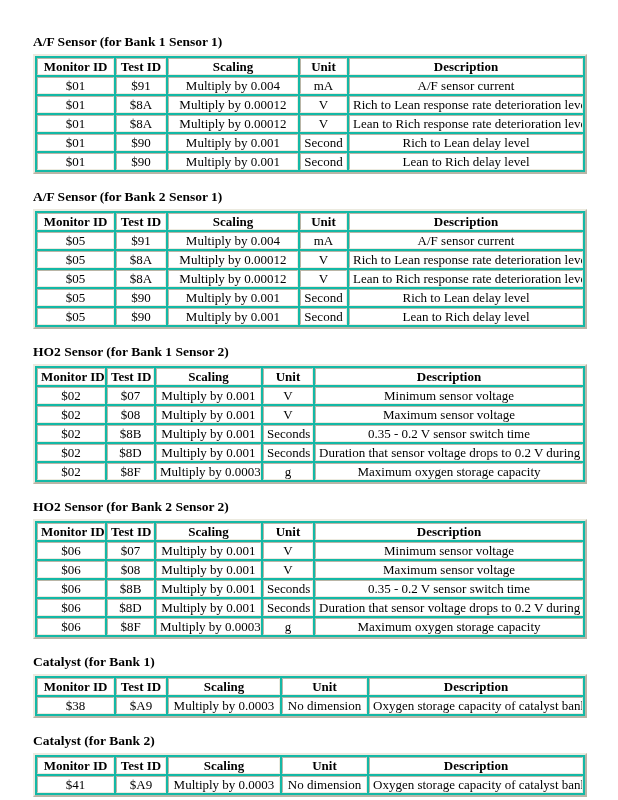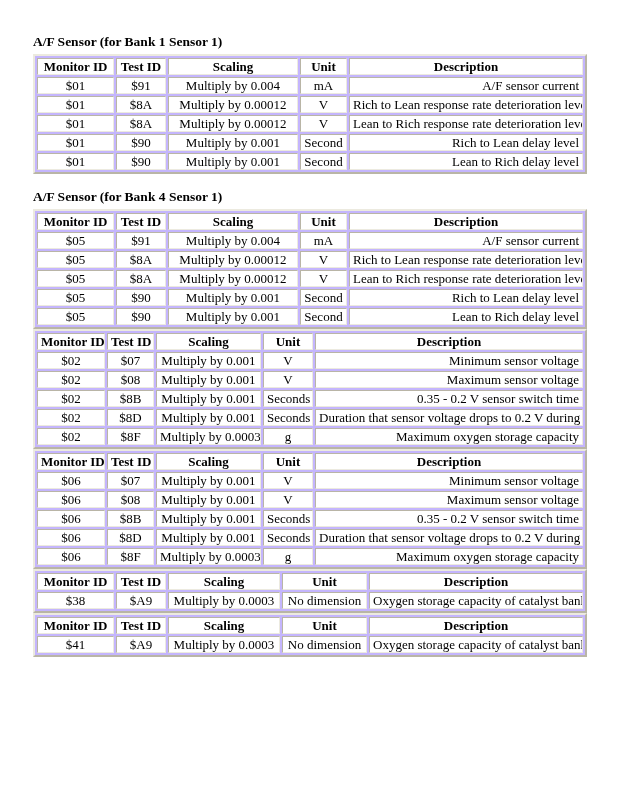--- a/index.html
+++ b/index.html
@@ -23,21 +23,21 @@
     font-weight: bold;
     margin: 15px 0 5px 0;
     line-height: 15px;
   }
   .tbl-section:first-child .tbl-title { margin-top: 0; }
   table.data-table {
     width: 554px;
     table-layout: fixed;
     border-collapse: separate;
     border-spacing: 2px;
-    background: #c4b5fd;
+    background: #14b8a6;
     border-width: 2px;
     border-style: solid;
     border-color: #ecead f;
     border-color: #eceadf #b9b5a6 #b9b5a6 #eceadf;
   }
   table.data-table th,
   table.data-table td {
     border-width: 1px;
     border-style: solid;
     border-color: #b9b5a6 #eceadf #eceadf #b9b5a6;
@@ -46,21 +46,21 @@
     padding: 1px 3px;
     background: #ffffff;
     overflow: hidden;
     white-space: nowrap;
   }
   table.data-table th {
     font-weight: bold;
     text-align: center;
   }
   table.data-table td { text-align: center; }
-  table.data-table td:nth-child(5) { text-align: right; }
+  table.data-table td:nth-child(5) { text-align: center; }
 
   
   .kind-af  th:nth-child(1), .kind-af  td:nth-child(1) { width: 69px;  }
   .kind-af  th:nth-child(2), .kind-af  td:nth-child(2) { width: 42px;  }
   .kind-af  th:nth-child(3), .kind-af  td:nth-child(3) { width: 122px; }
   .kind-af  th:nth-child(4), .kind-af  td:nth-child(4) { width: 39px;  }
 
   .kind-ho2 th:nth-child(1), .kind-ho2 td:nth-child(1) { width: 60px;  }
   .kind-ho2 th:nth-child(2), .kind-ho2 td:nth-child(2) { width: 39px;  }
   .kind-ho2 th:nth-child(3), .kind-ho2 td:nth-child(3) { width: 97px;  }
@@ -122,21 +122,21 @@
             <td>$90</td>
             <td>Multiply by 0.001</td>
             <td>Second</td>
             <td>Lean to Rich delay level</td>
           </tr>
         </tbody>
       </table>
   </section>
 
   <section class="tbl-section">
-    <h2 class="tbl-title">A/F Sensor (for Bank 4 Sensor 1)</h2>
+    <h2 class="tbl-title">A/F Sensor (for Bank 2 Sensor 1)</h2>
     <table class="data-table kind-af" data-table="document.sections.1">
         <thead>
           <tr>
             <th>Monitor ID</th>
             <th>Test ID</th>
             <th>Scaling</th>
             <th>Unit</th>
             <th>Description</th>
           </tr>
         </thead>
@@ -174,20 +174,21 @@
             <td>$90</td>
             <td>Multiply by 0.001</td>
             <td>Second</td>
             <td>Lean to Rich delay level</td>
           </tr>
         </tbody>
       </table>
   </section>
 
   <section class="tbl-section">
+    <h2 class="tbl-title">HO2 Sensor (for Bank 1 Sensor 2)</h2>
     <table class="data-table kind-ho2" data-table="document.sections.2">
         <thead>
           <tr>
             <th>Monitor ID</th>
             <th>Test ID</th>
             <th>Scaling</th>
             <th>Unit</th>
             <th>Description</th>
           </tr>
         </thead>
@@ -225,20 +226,21 @@
             <td>$8F</td>
             <td>Multiply by 0.0003</td>
             <td>g</td>
             <td>Maximum oxygen storage capacity</td>
           </tr>
         </tbody>
       </table>
   </section>
 
   <section class="tbl-section">
+    <h2 class="tbl-title">HO2 Sensor (for Bank 2 Sensor 2)</h2>
     <table class="data-table kind-ho2" data-table="document.sections.3">
         <thead>
           <tr>
             <th>Monitor ID</th>
             <th>Test ID</th>
             <th>Scaling</th>
             <th>Unit</th>
             <th>Description</th>
           </tr>
         </thead>
@@ -276,20 +278,21 @@
             <td>$8F</td>
             <td>Multiply by 0.0003</td>
             <td>g</td>
             <td>Maximum oxygen storage capacity</td>
           </tr>
         </tbody>
       </table>
   </section>
 
   <section class="tbl-section">
+    <h2 class="tbl-title">Catalyst (for Bank 1)</h2>
     <table class="data-table kind-cat" data-table="document.sections.4">
         <thead>
           <tr>
             <th>Monitor ID</th>
             <th>Test ID</th>
             <th>Scaling</th>
             <th>Unit</th>
             <th>Description</th>
           </tr>
         </thead>
@@ -299,20 +302,21 @@
             <td>$A9</td>
             <td>Multiply by 0.0003</td>
             <td>No dimension</td>
             <td>Oxygen storage capacity of catalyst bank 1</td>
           </tr>
         </tbody>
       </table>
   </section>
 
   <section class="tbl-section">
+    <h2 class="tbl-title">Catalyst (for Bank 2)</h2>
     <table class="data-table kind-cat" data-table="document.sections.5">
         <thead>
           <tr>
             <th>Monitor ID</th>
             <th>Test ID</th>
             <th>Scaling</th>
             <th>Unit</th>
             <th>Description</th>
           </tr>
         </thead>

